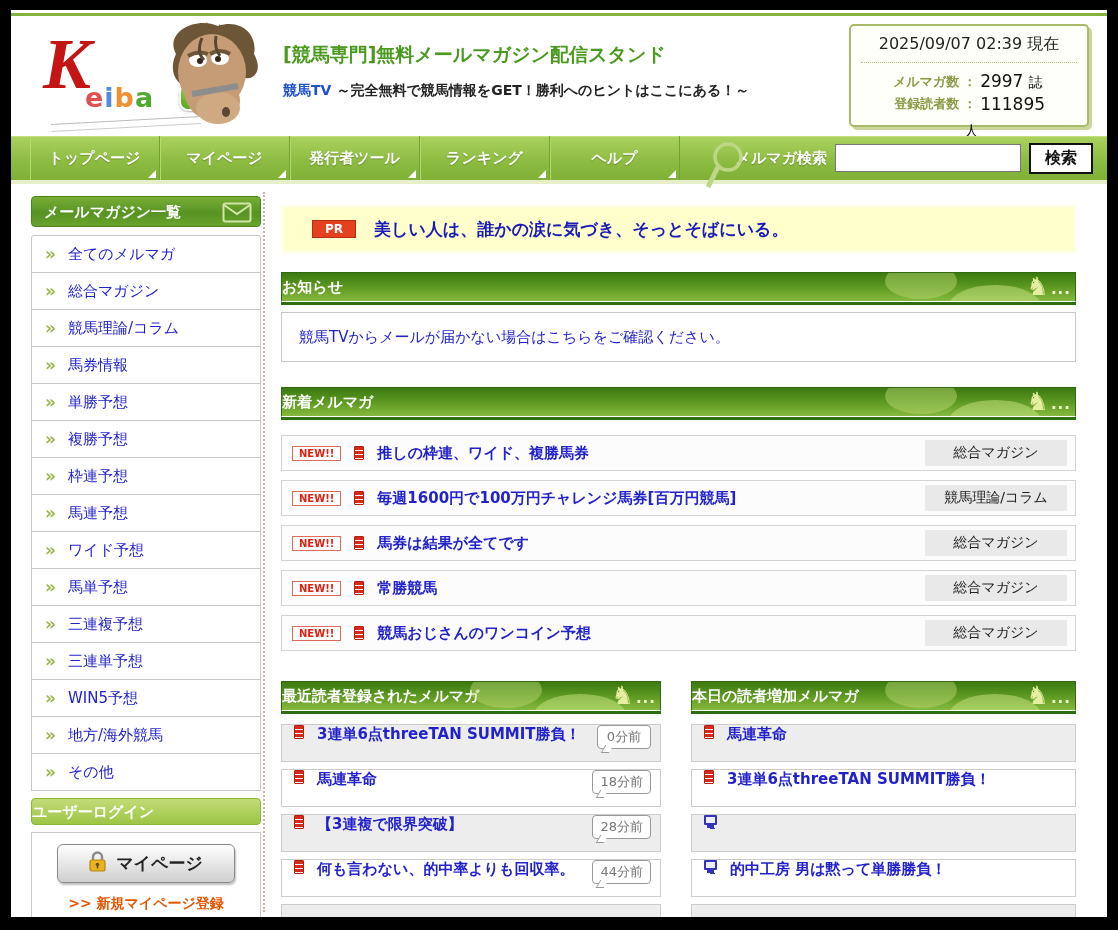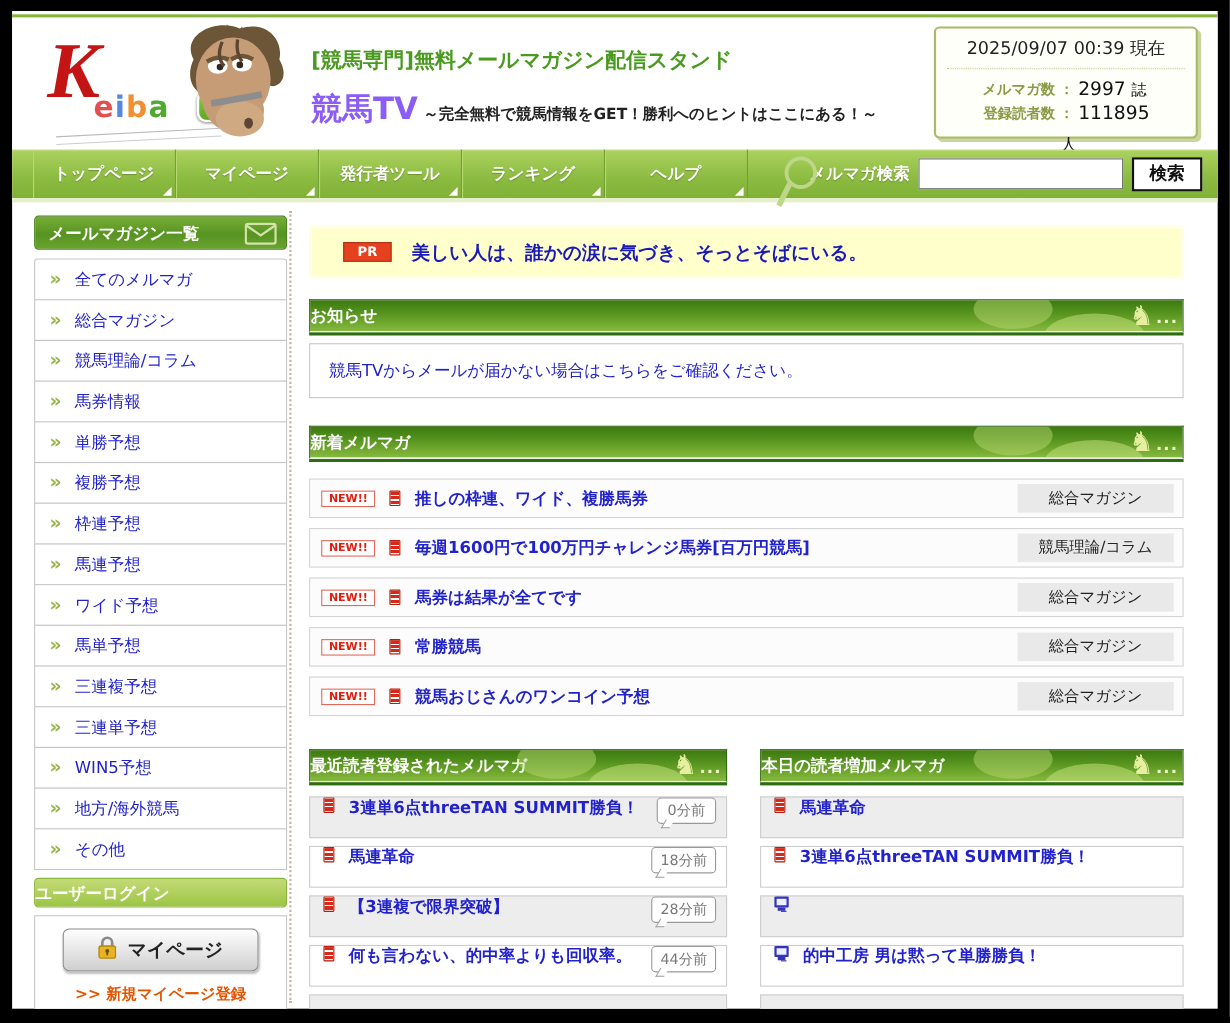--- a/index.html
+++ b/index.html
@@ -21,21 +21,21 @@
   .ltv { position:absolute; left:138px; top:62px; background:linear-gradient(#8cd244,#5aa91f);
          color:#fff; font-weight:bold; font-size:16px; padding:3px 9px; border-radius:9px;
          border:2px solid #fff; box-shadow:0 1px 2px rgba(0,0,0,.3); }
   .horse { position:absolute; left:105px; top:0; }
   .ground { position:absolute; left:10px; top:100px; width:150px; height:8px;
             border-top:1px solid #bbb; border-bottom:1px solid #ccc; transform:rotate(-3deg); }
 
   .site-title { position:absolute; left:272px; top:26px; }
   .st1 { color:#4a9a1f; font-size:19px; font-weight:bold; }
   .st2 { margin-top:12px; }
-  .st2 b { color:#8b5cf6; font-size:28px; font-weight:bold; }
+  .st2 b { color:#1d4ed8; font-size:14px; font-weight:bold; }
   .st2 span { color:#222; font-size:14px; font-weight:bold; }
 
   .stats-box { position:absolute; right:18px; top:8px; width:240px; background:#fffffa;
                border:2px solid #a9ba68; border-radius:5px; padding:8px 10px 10px;
                box-shadow:3px 3px 0 #cbd69c; }
   .sb-date { text-align:center; font-size:16px; color:#222; padding-bottom:7px;
              border-bottom:1px dotted #b9c48a; }
   .sb-table { margin:7px auto 0; border-collapse:collapse; }
   .sb-table td { padding:1px 2px; vertical-align:middle; }
   .sb-lab { color:#8a9a45; font-weight:bold; font-size:13px; text-align:right; }
@@ -191,21 +191,21 @@
 
     <div class="site-title">
       <div class="st1">[競馬専門]無料メールマガジン配信スタンド</div>
       <div class="st2">
         <b>競馬TV</b>
         <span>～完全無料で競馬情報をGET！勝利へのヒントはここにある！～</span>
       </div>
     </div>
 
     <div class="stats-box">
-      <div class="sb-date">2025/09/07 00:39 現在</div>
+      <div class="sb-date">2025/09/07 02:39 現在</div>
       <table class="sb-table">
         <tbody>
             <tr>
           <td class="sb-lab">メルマガ数</td>
           <td class="sb-col">：</td>
           <td><span class="sb-val">2997</span>
               <span class="sb-unit">誌</span></td>
         </tr>
         <tr>
           <td class="sb-lab">登録読者数</td>

